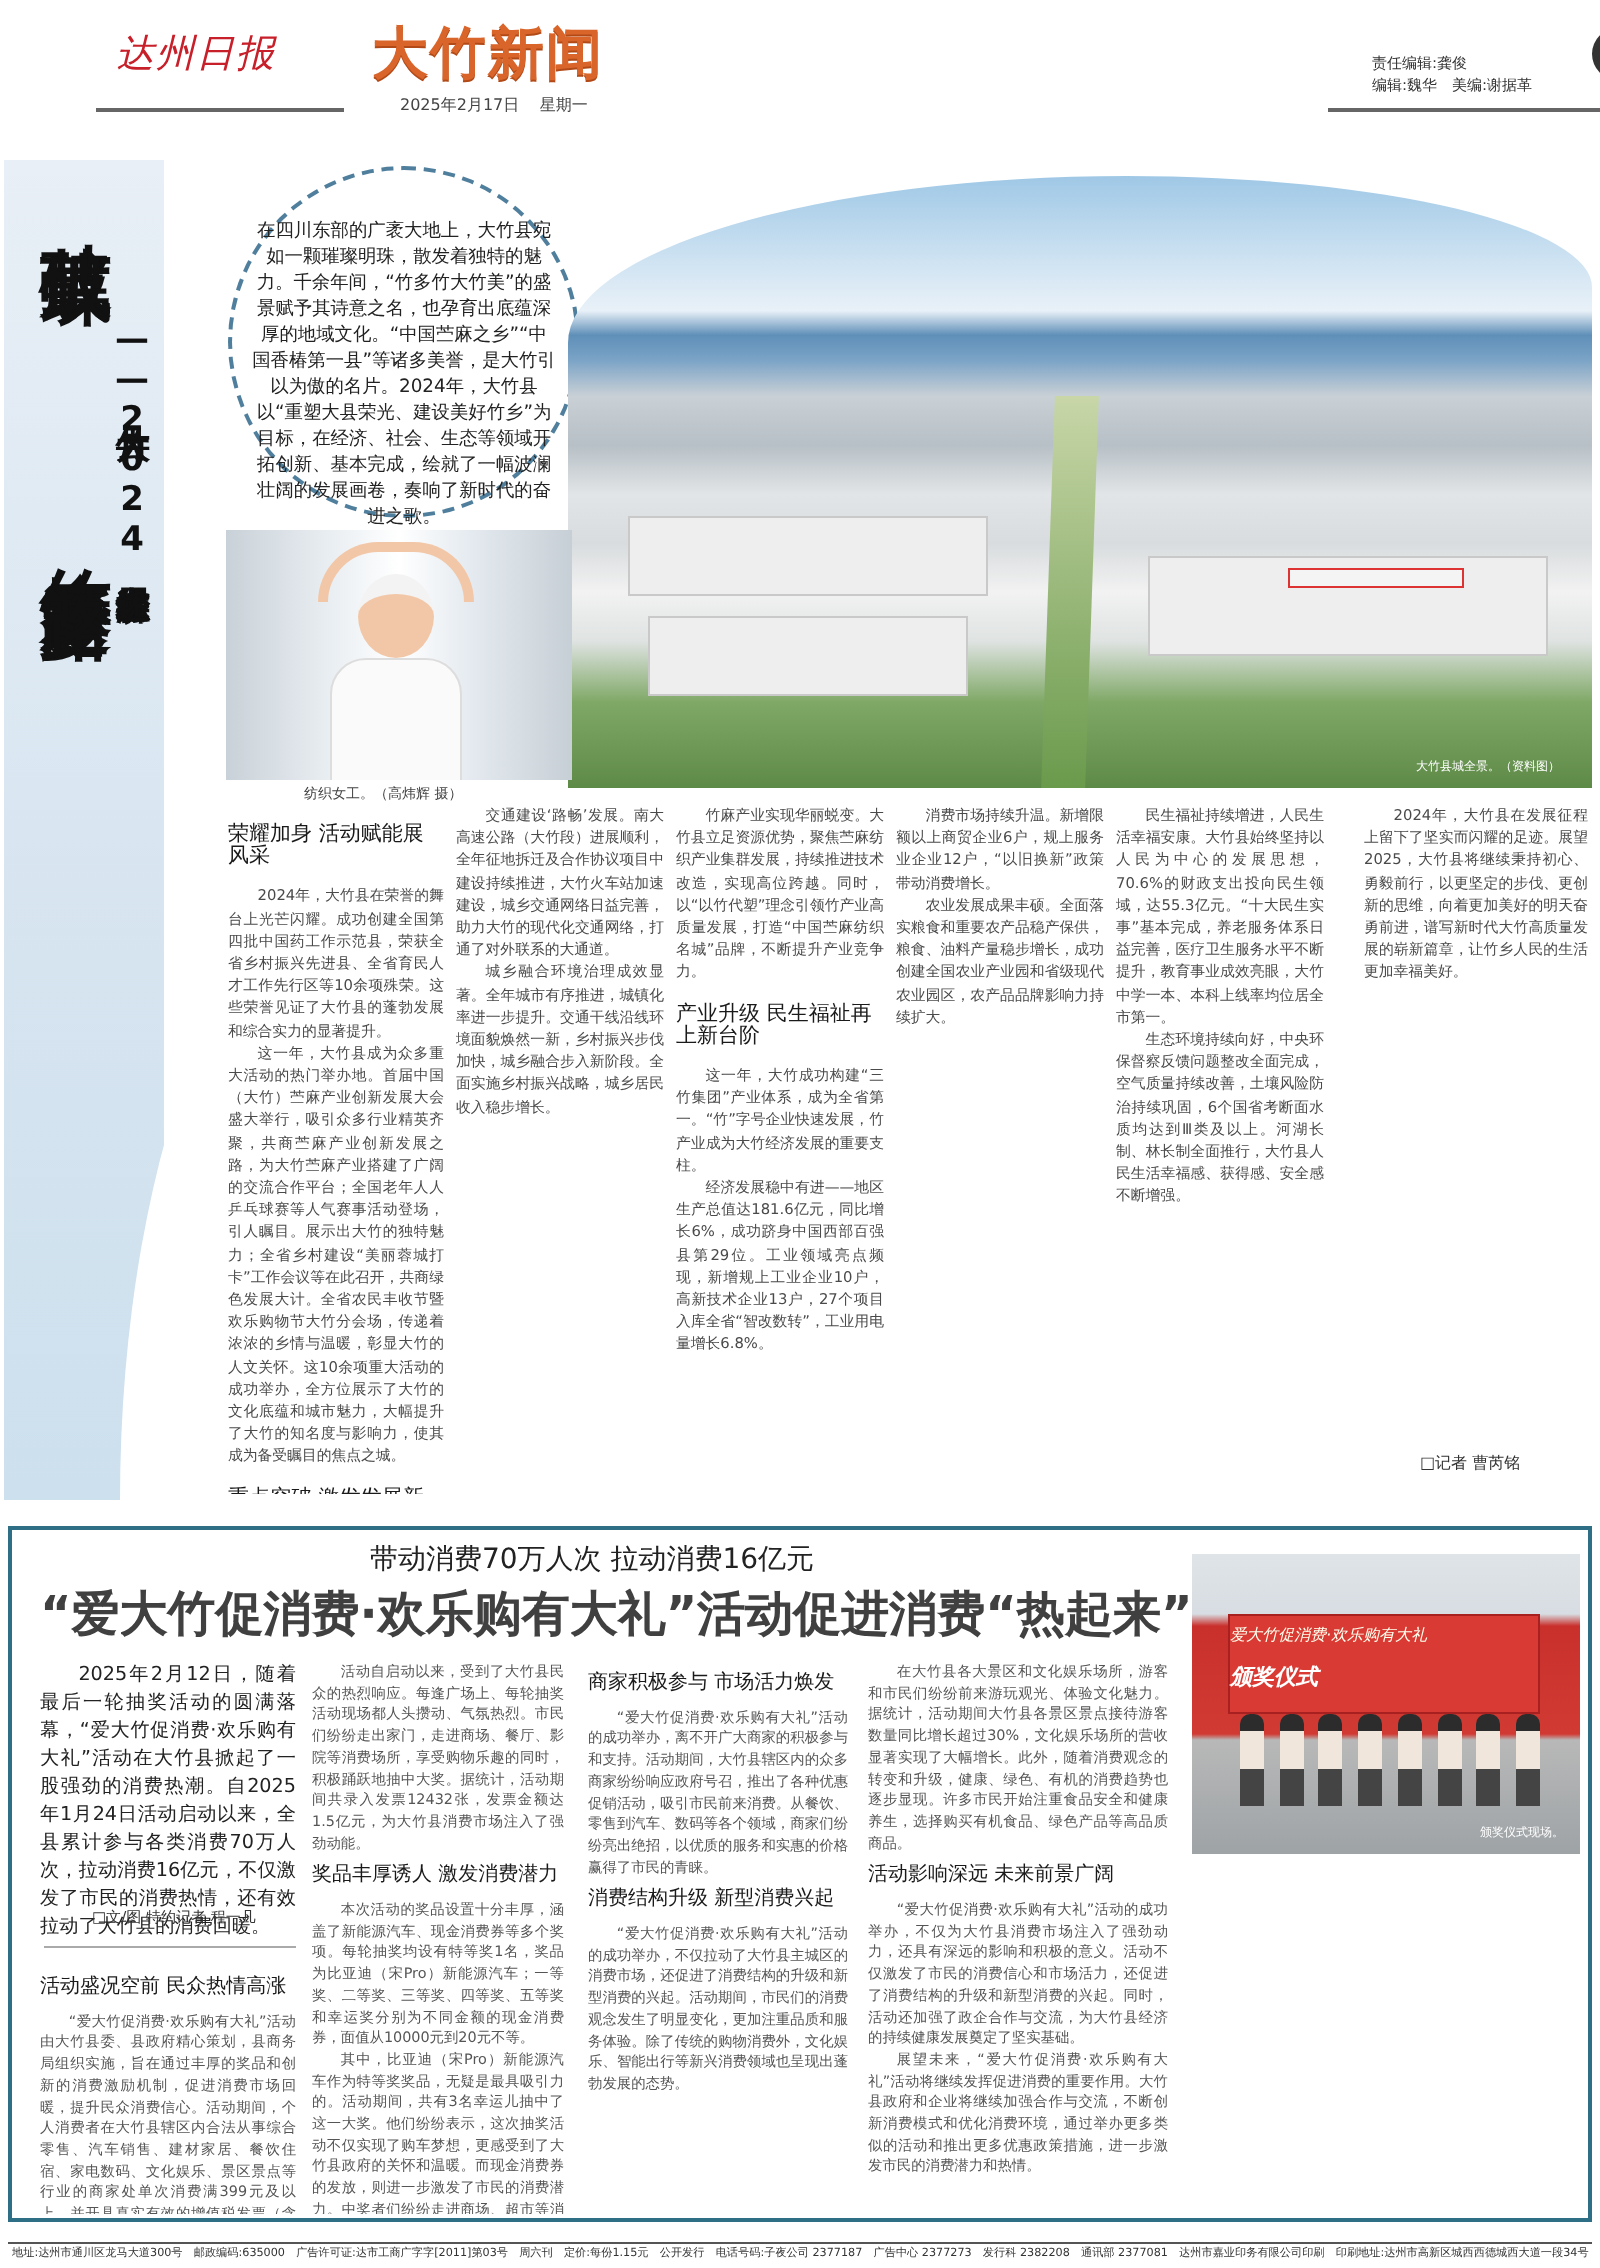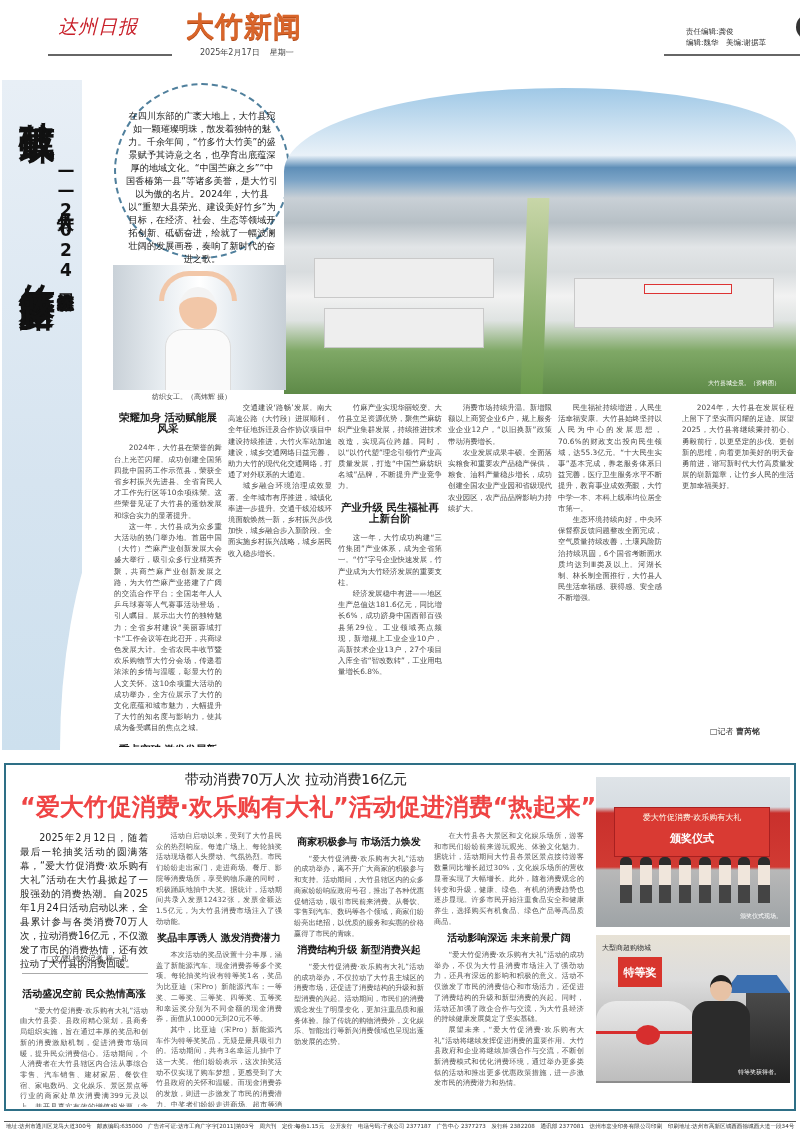--- a/index.html
+++ b/index.html
@@ -44,39 +44,39 @@
   .worker-photo { position: absolute; left: 113px; top: 265px; width: 173px; height: 125px; overflow: hidden;
                   background: linear-gradient(90deg, #c9d1d8 0%, #e9eef2 30%, #ffffff 50%, #e5ebf0 70%, #c7cfd6 100%); }
   .worker-head { position: absolute; left: 66px; top: 22px; width: 38px; height: 42px; border-radius: 50%; background: #f2c7a8; border-top: 10px solid #f3f3f3; }
   .worker-body { position: absolute; left: 52px; top: 64px; width: 66px; height: 64px; background: #fafafa; border-radius: 18px 18px 0 0; border: 1px solid #ddd; }
   .worker-arms { position: absolute; left: 46px; top: 6px; width: 78px; height: 30px; border: 5px solid #f2c7a8; border-bottom: none; border-radius: 40px 40px 0 0; }
   .photo-caption-1 { position: absolute; left: 152px; top: 392px; font-size: 7px; color: #444; font-family: "DejaVu Serif", serif; }
 
   
   .col { position: absolute; font-size: 7.4px; line-height: 11.2px; color: #4a4a4a; text-align: justify; overflow: hidden; }
   .col p { text-indent: 2em; }
-  .sec-head { font-size: 10.5px; font-weight: bold; color: #1a1a1a; text-align: center; margin: 10px 0 8px 0; text-indent: 0 !important; }
+  .sec-head { font-size: 10.5px; font-weight: normal; color: #1a1a1a; text-align: left; margin: 10px 0 8px 0; text-indent: 0 !important; }
   .byline { position: absolute; left: 710px; top: 726px; font-size: 8px; color: #333; }
-  .byline b { font-weight: bold; margin-top: 18px; }
+  .byline b { font-weight: normal; margin-top: 18px; }
 
   
   .box { position: absolute; left: 4px; top: 763px; width: 792px; height: 348px; border: 2px solid #2e6f86; background: #fff; }
   .box-kicker { position: absolute; left: 0; top: 6px; width: 580px; text-align: center; font-size: 14px; color: #222; }
-  .box-title { position: absolute; left: 14px; top: 26px; width: 560px; text-align: center; font-size: 24px; font-weight: 900; color: #ef4444; letter-spacing: 0px; white-space: nowrap; }
+  .box-title { position: absolute; left: 14px; top: 26px; width: 560px; text-align: center; font-size: 24px; font-weight: 900; color: #404040; letter-spacing: 0px; white-space: nowrap; }
   .box-lead { position: absolute; left: 14px; top: 66px; width: 128px; font-size: 9.6px; line-height: 14px; color: #222; text-align: justify; }
   .box-lead p { text-indent: 2em; }
   .box-byline { position: absolute; left: 40px; top: 189px; font-size: 7.5px; color: #333; }
   .box-sep { position: absolute; left: 16px; top: 208px; width: 126px; height: 1px; background: #aaa; }
   .bcol { position: absolute; font-size: 7.2px; line-height: 10.7px; color: #555; text-align: justify; overflow: hidden; }
   .bcol p { text-indent: 2em; }
   .bcol .sec-head { font-size: 10px; margin: 6px 0 6px 0; }
 
   .photo-stage { position: absolute; left: 590px; top: 12px; width: 194px; height: 150px; overflow: hidden;
                  background: linear-gradient(180deg, #dfe4e8 0%, #d7dde2 20%, #c9302c 24%, #d13a33 60%, #b8b8b8 62%, #9ea3a6 100%); }
-  .stage-banner { position: absolute; left: 18px; top: 30px; width: 156px; height: 50px; background: #d93a33; border: 1px solid #a82020; color: #ffe; font-size: 8px; text-align: center; padding-top: 4px; }
+  .stage-banner { position: absolute; left: 18px; top: 30px; width: 156px; height: 50px; background: #d93a33; border: 1px solid #a82020; color: #ffe; font-size: 8px; text-align: left; padding-top: 4px; font-style: italic; }
   .stage-banner .t2 { font-size: 11px; font-weight: bold; margin-top: 8px; color: #fff; }
   .stage-people { position: absolute; left: 24px; top: 80px; width: 150px; height: 46px; display: flex; justify-content: space-between; }
   .stage-people span { width: 12px; height: 46px; background: linear-gradient(180deg, #2c2c2c 0 18%, #f0e6dc 18% 60%, #444 60%); border-radius: 5px 5px 0 0; }
   .photo-caption-2 { position: absolute; right: 8px; bottom: 6px; font-size: 6px; color: #fff; }
 
   .photo-car { position: absolute; left: 590px; top: 170px; width: 194px; height: 148px; overflow: hidden;
                background: linear-gradient(180deg, #e7e2d6 0%, #ddd 30%, #bfbfbf 60%, #8c8c8c 100%); }
   .car-shop { position: absolute; left: 6px; top: 8px; font-size: 7px; color: #333; }
   .car-sign { position: absolute; left: 22px; top: 22px; width: 44px; height: 30px; background: #d8352d; color: #fff; font-size: 11px; font-weight: bold; text-align: center; padding-top: 8px; }
   .car-shape { position: absolute; left: 0; top: 66px; width: 102px; height: 80px; background: linear-gradient(180deg, #e9e9e9, #bdbdbd); border-radius: 20px 30px 0 0; }
@@ -116,21 +116,21 @@
 </header>
 
 <div class="left-band"></div>
 <div class="left-curve"></div>
 
 <h1 class="headline-v" style="height:170px;">破茧成蝶</h1>
 <h1 class="headline-v headline-v2" style="height:300px;">竹乡焕新逐梦路</h1>
 <h2 class="subhead-v" style="height:420px;">——大竹县2024年经济社会发展综述</h2>
 
 <div class="intro-circle">
-  <p class="intro-text">在四川东部的广袤大地上，大竹县宛如一颗璀璨明珠，散发着独特的魅力。千余年间，“竹多竹大竹美”的盛景赋予其诗意之名，也孕育出底蕴深厚的地域文化。“中国苎麻之乡”“中国香椿第一县”等诸多美誉，是大竹引以为傲的名片。2024年，大竹县以“重塑大县荣光、建设美好竹乡”为目标，在经济、社会、生态等领域开拓创新、砥砺奋进，绘就了一幅波澜壮阔的发展画卷，奏响了新时代的奋进之歌。</p>
+  <p class="intro-text">在四川东部的广袤大地上，大竹县宛如一颗璀璨明珠，散发着独特的魅力。千余年间，“竹多竹大竹美”的盛景赋予其诗意之名，也孕育出底蕴深厚的地域文化。“中国苎麻之乡”“中国香椿第一县”等诸多美誉，是大竹引以为傲的名片。2024年，大竹县以“重塑大县荣光、建设美好竹乡”为目标，在经济、社会、生态等领域开拓创新、基本完成，绘就了一幅波澜壮阔的发展画卷，奏响了新时代的奋进之歌。</p>
 </div>
 
 <div class="hero-photo">
   <div class="hero-bldg" style="left:30px;top:170px;width:180px;height:40px;"></div>
   <div class="hero-bldg" style="left:40px;top:220px;width:160px;height:40px;"></div>
   <div class="hero-bldg" style="left:290px;top:190px;width:200px;height:50px;"></div>
   <div class="hero-road"></div>
   <div class="hero-sign"></div>
   <div class="hero-caption">大竹县城全景。（资料图）</div>
 </div>
@@ -228,30 +228,16 @@
         <span></span>
         <span></span>
         <span></span>
         <span></span>
         <span></span>
         <span></span>
     </div>
     <div class="photo-caption-2">颁奖仪式现场。</div>
   </div>
 
-  <div class="photo-car">
-    <div class="car-shop">大型商超购物城</div>
-    <div class="car-sign">特等奖</div>
-    <div class="tent"></div>
-    <div class="crowd"></div>
-    <div class="car-shape"></div>
-    <div class="car-ribbon"></div>
-    <div class="car-bow"></div>
-    <div class="man">
-      <div class="man-body"></div>
-      <div class="man-head"></div>
-    </div>
-    <div class="photo-caption-3">特等奖获得者。</div>
-  </div>
 </section>
 
 <div class="footer-rule"></div>
 <footer class="footer">地址:达州市通川区龙马大道300号　邮政编码:635000　广告许可证:达市工商广字字[2011]第03号　周六刊　定价:每份1.15元　公开发行　电话号码:子夜公司 2377187　广告中心 2377273　发行科 2382208　通讯部 2377081　达州市嘉业印务有限公司印刷　印刷地址:达州市高新区城西西德城西大道一段34号</footer>
 
 </body></html>

